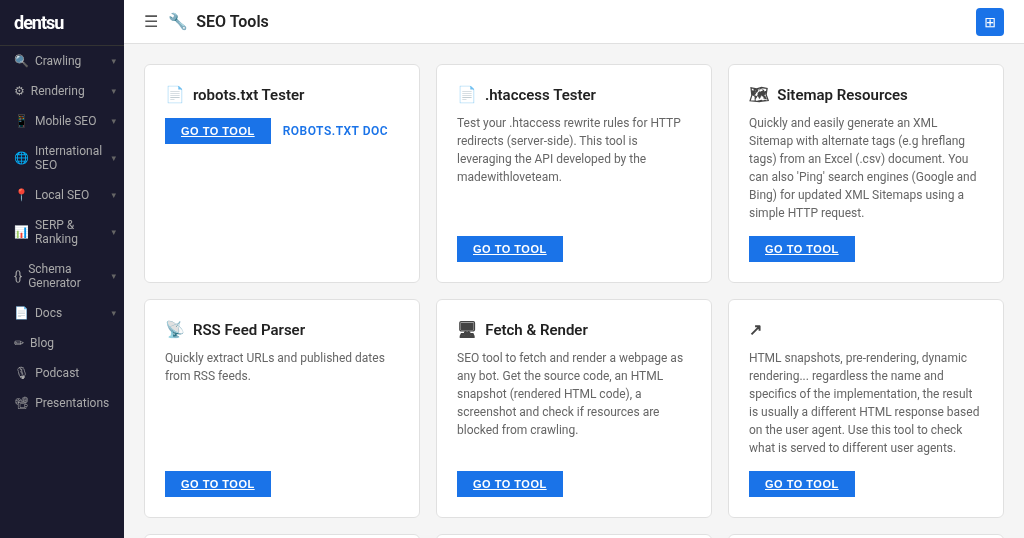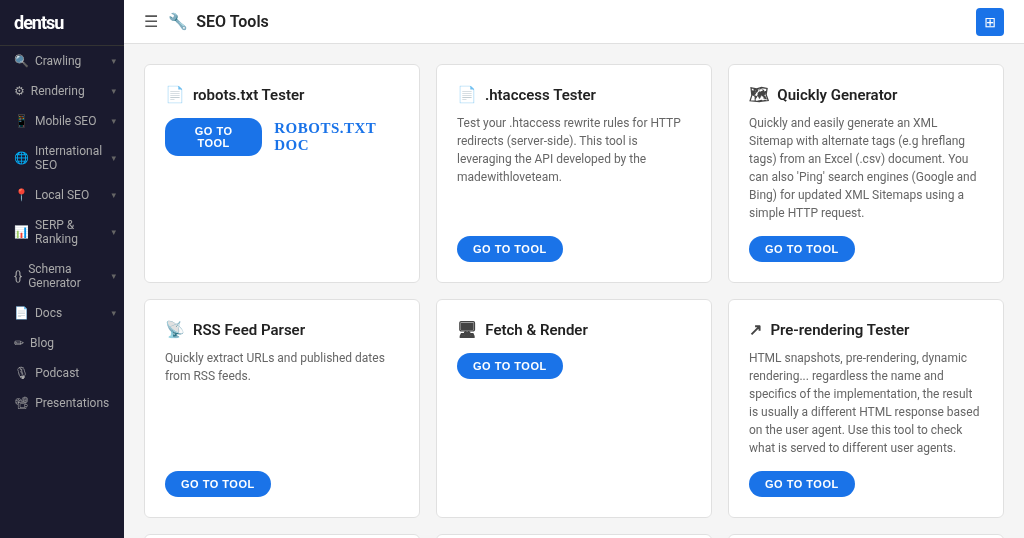--- a/index.html
+++ b/index.html
@@ -136,36 +136,36 @@
       display: flex;
       align-items: center;
       gap: 12px;
       margin-top: 4px;
     }
     .goto-btn {
       background: #1a73e8;
       color: #fff;
       border: none;
       padding: 7px 16px;
-      border-radius: 13px;
+      border-radius: 0;
       font-size: 11px;
       font-weight: 600;
       letter-spacing: 0.5px;
       cursor: pointer;
       text-transform: uppercase;
+      text-decoration: underline;
     }
     .doc-link {
-      font-size: 15px;
+      font-size: 12px;
       color: #1a73e8;
       text-decoration: none;
       font-weight: 600;
       letter-spacing: 0.5px;
       text-transform: uppercase;
       cursor: pointer;
-      font-family: Liberation Serif, serif;
     }
   </style>
 </head>
 <body>
 
 <nav class="sidebar">
   <div class="sidebar-logo">
     <span>dentsu</span>
   </div>
 
@@ -262,21 +262,21 @@
     </div>
     <p class="card-desc">Test your .htaccess rewrite rules for HTTP redirects (server-side). This tool is leveraging the API developed by the madewithloveteam.</p>
     <div class="card-footer">
       <button class="goto-btn">GO TO TOOL</button>
 
     </div>
   </div>
         <div class="card">
     <div class="card-title">
       <span class="card-icon">🗺</span>
-      <span>Quickly Generator</span>
+      <span>Sitemap Resources</span>
     </div>
     <p class="card-desc">Quickly and easily generate an XML Sitemap with alternate tags (e.g hreflang tags) from an Excel (.csv) document. You can also 'Ping' search engines (Google and Bing) for updated XML Sitemaps using a simple HTTP request.</p>
     <div class="card-footer">
       <button class="goto-btn">GO TO TOOL</button>
 
     </div>
   </div>
         <div class="card">
     <div class="card-title">
       <span class="card-icon">📡</span>
@@ -286,29 +286,29 @@
     <div class="card-footer">
       <button class="goto-btn">GO TO TOOL</button>
 
     </div>
   </div>
         <div class="card">
     <div class="card-title">
       <span class="card-icon">🖥</span>
       <span>Fetch &amp; Render</span>
     </div>
+    <p class="card-desc">SEO tool to fetch and render a webpage as any bot. Get the source code, an HTML snapshot (rendered HTML code), a screenshot and check if resources are blocked from crawling.</p>
     <div class="card-footer">
       <button class="goto-btn">GO TO TOOL</button>
 
     </div>
   </div>
         <div class="card">
     <div class="card-title">
       <span class="card-icon">↗</span>
-      <span>Pre-rendering Tester</span>
     </div>
     <p class="card-desc">HTML snapshots, pre-rendering, dynamic rendering... regardless the name and specifics of the implementation, the result is usually a different HTML response based on the user agent. Use this tool to check what is served to different user agents.</p>
     <div class="card-footer">
       <button class="goto-btn">GO TO TOOL</button>
 
     </div>
   </div>
         <div class="card">
     
     

